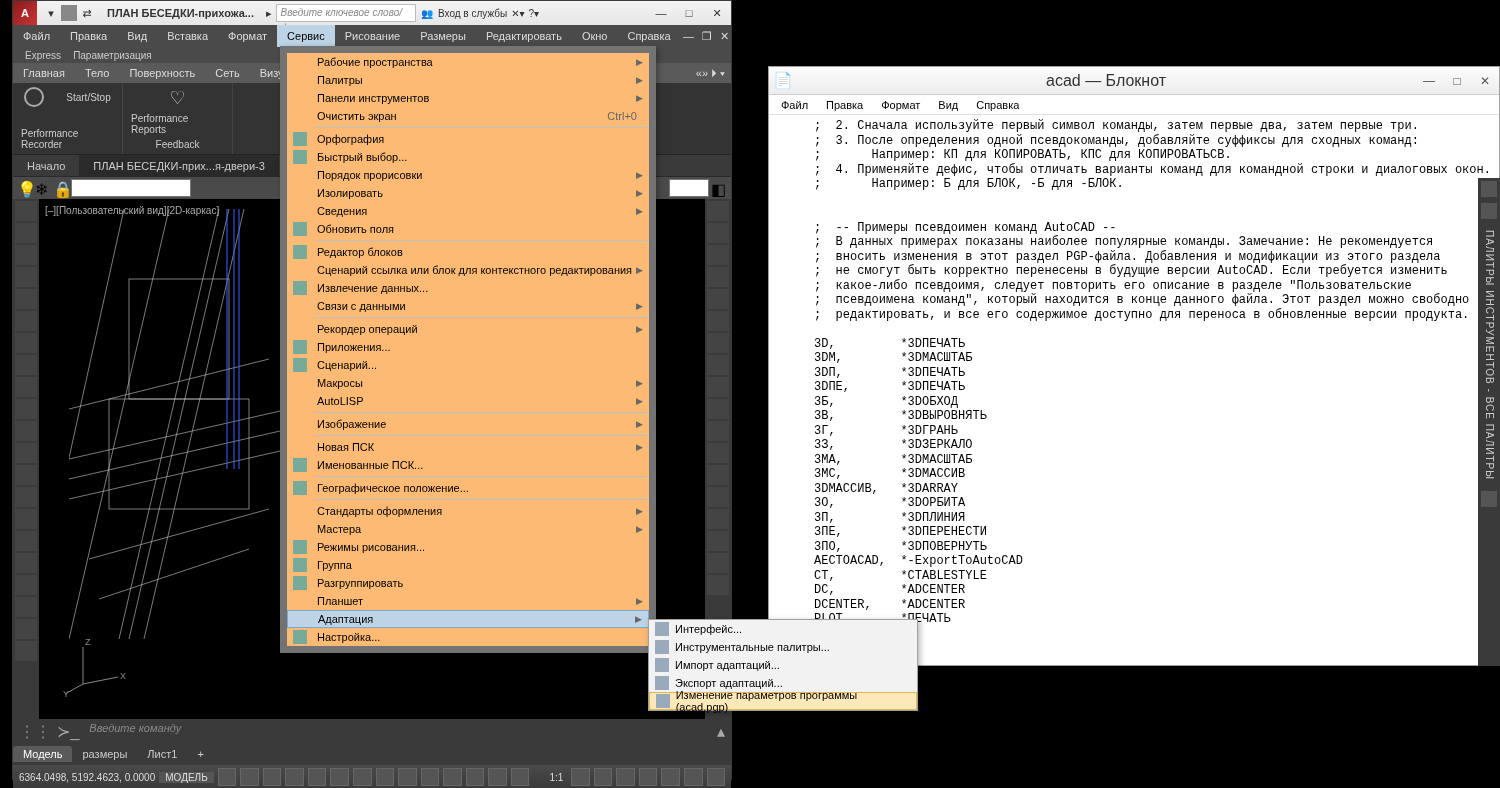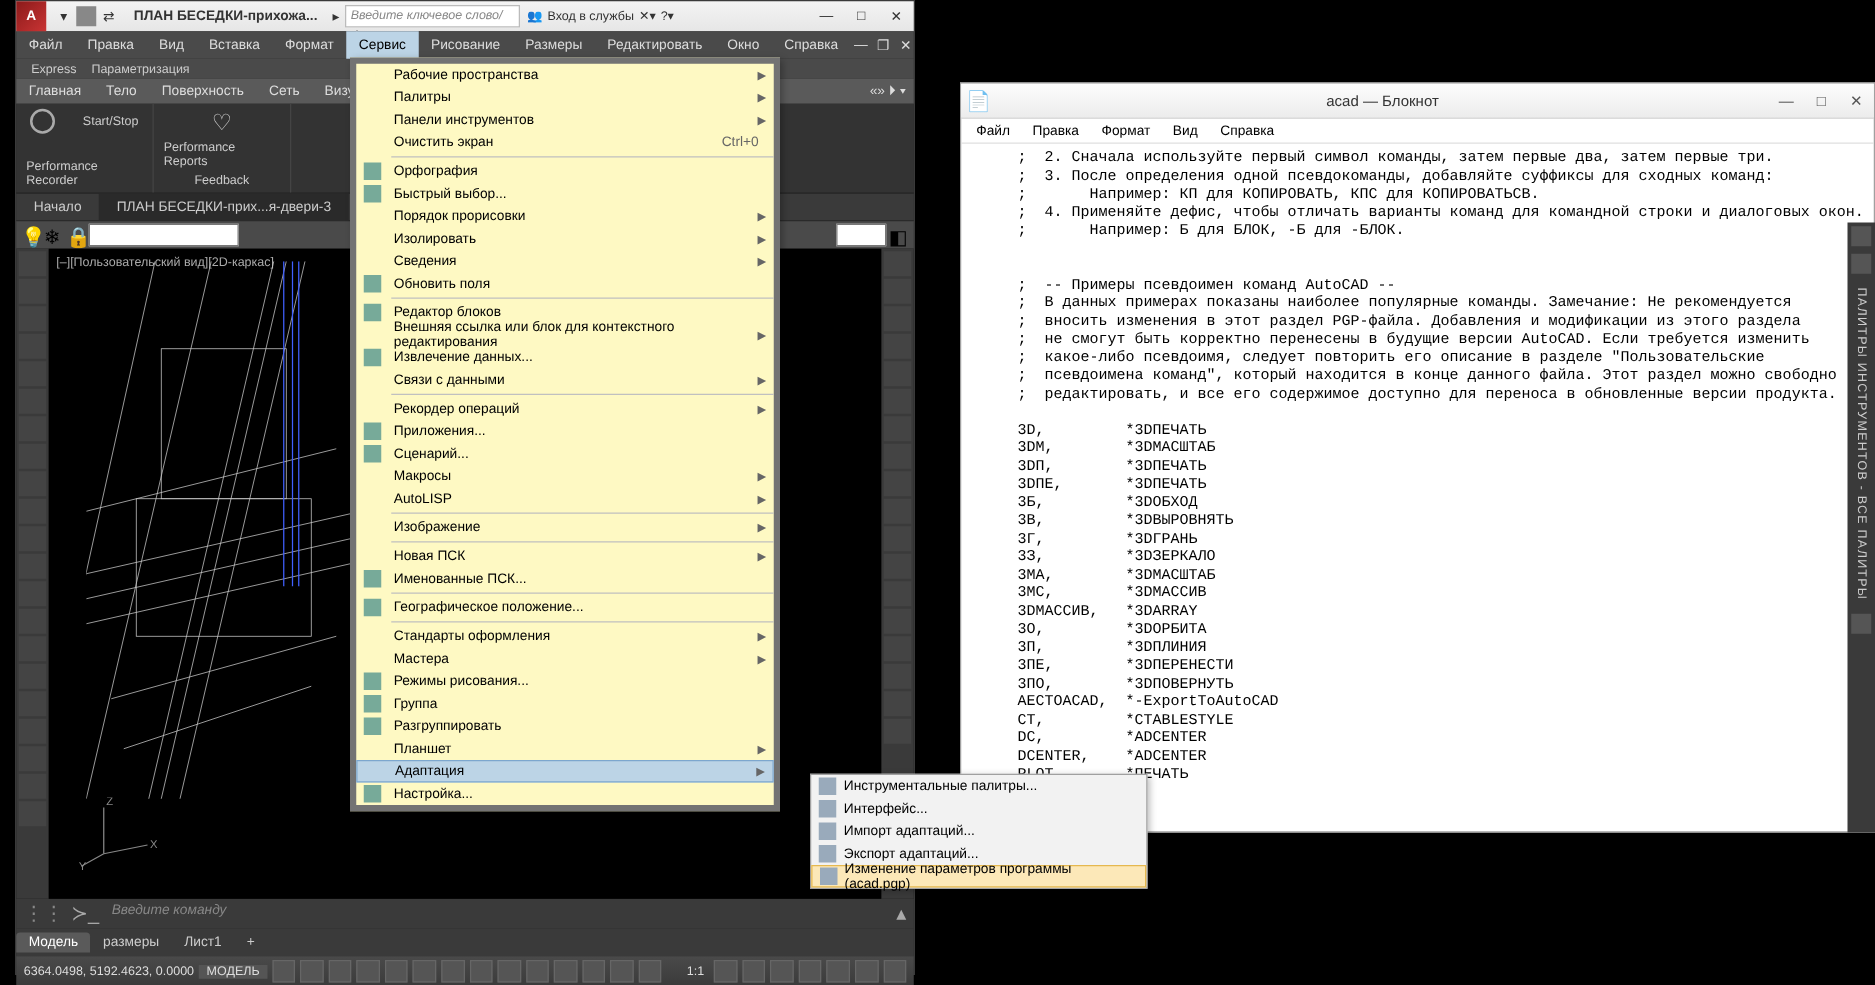--- a/index.html
+++ b/index.html
@@ -43,37 +43,37 @@
 .ucs{position:absolute;left:24px;bottom:18px;color:#888;font-size:10px;}
 .cmdline{height:24px;background:#3a3a3a;display:flex;align-items:center;padding:0 6px;gap:6px;}
 .cmdline .input{flex:1;height:18px;color:#888;font-style:italic;font-size:11px;padding:0 4px;}
 .layout-tabs{height:22px;background:#3a3a3a;display:flex;align-items:center;font-size:11px;}
 .layout-tabs span{padding:2px 10px;color:#ccc;}
 .layout-tabs span.act{background:#5a5a5a;border-radius:3px 3px 0 0;color:#fff;}
 .status{height:24px;background:linear-gradient(#4a4a4a,#3a3a3a);display:flex;align-items:center;font-size:10px;color:#ddd;padding:0 6px;gap:4px;}
 .status .coords{white-space:nowrap;}
 .status .btn{width:20px;height:18px;background:#555;border:1px solid #666;}
 
-.menu{position:absolute;left:280px;top:46px;width:344px;background:#fef9c3;border:5px solid #737373;box-shadow:2px 2px 6px rgba(0,0,0,.3);font-size:11px;z-index:100;}
+.menu{position:absolute;left:280px;top:46px;width:376px;background:#fdba74;border:7px solid #737373;box-shadow:2px 2px 6px rgba(0,0,0,.3);font-size:11px;z-index:100;}
 .menu .row{display:flex;align-items:center;height:18px;padding:0 6px 0 0;}
 .menu .row.hi{background:#bcd4e6;border:1px solid #7da7ce;}
 .menu .ic{width:26px;height:18px;display:flex;align-items:center;justify-content:center;}
 .menu .lbl{flex:1;padding-left:4px;}
 .menu .sc{color:#666;padding-right:6px;}
 .menu .ar{color:#666;font-size:9px;}
 .menu .sep{height:1px;background:#c0c0c0;margin:2px 0 2px 28px;}
 .submenu{position:absolute;left:648px;top:619px;width:270px;background:#f2f2f2;border:1px solid #a0a0a0;box-shadow:2px 2px 6px rgba(0,0,0,.3);font-size:11px;z-index:101;}
 .submenu .row{display:flex;align-items:center;height:18px;padding:0 6px 0 0;}
 .submenu .row.hi{background:#fce8b8;border:1px solid #e5b84f;}
 .submenu .ic{width:26px;height:18px;display:flex;align-items:center;justify-content:center;}
 
 .np{position:absolute;left:768px;top:66px;width:732px;height:600px;background:#fff;border:1px solid #a0a0a0;box-shadow:0 2px 8px rgba(0,0,0,.2);}
 .np .tb2{height:28px;background:linear-gradient(#fdfdfd,#ececec);display:flex;align-items:center;border-bottom:1px solid #d0d0d0;}
 .np .tb2 .ficn{width:20px;height:20px;margin:0 4px;}
-.np .tb2 .tt{flex:1;text-align:center;font-size:12px;color:#333;}
+.np .tb2 .tt{flex:1;text-align:center;font-size:16px;color:#333;}
 .np .tb2 .wbt{display:flex;}
 .np .tb2 .wbt div{width:28px;height:22px;display:flex;align-items:center;justify-content:center;font-size:12px;color:#555;}
 .np .mb{height:20px;display:flex;align-items:center;font-size:11px;padding:0 4px;gap:2px;border-bottom:1px solid #e0e0e0;}
 .np .mb span{padding:2px 8px;}
 .np .ta{padding:4px 8px;font-family:Consolas,"Courier New",monospace;font-size:12px;line-height:14.5px;color:#000;white-space:pre;overflow:hidden;height:548px;margin-left:37px;}
 .palette{position:absolute;right:0;top:178px;width:22px;height:488px;background:#3a3a3a;display:flex;flex-direction:column;align-items:center;}
 .palette .vt{writing-mode:vertical-rl;font-size:10px;color:#ccc;padding:8px 0;letter-spacing:1px;}
 .palette .btn{width:16px;height:16px;margin:3px;background:#555;}
 .icn-sq{display:inline-block;width:14px;height:14px;background:#888;}
 </style>
@@ -353,21 +353,21 @@
     </div>
     <div class="sep"></div>
     <div class="row">
       <div class="ic">
         <span class="icn-sq" style="width: 14px; height: 14px; background: rgb(119, 170, 153);"></span>
       </div>
       <div class="lbl">Редактор блоков</div>
     </div>
     <div class="row">
       <div class="ic"></div>
-      <div class="lbl">Внешняя ссылка или блок для контекстного редактирования</div>
+      <div class="lbl">Сценарий ссылка или блок для контекстного редактирования</div>
       <div class="ar">▶</div>
     </div>
     <div class="row">
       <div class="ic">
         <span class="icn-sq" style="width: 14px; height: 14px; background: rgb(119, 170, 153);"></span>
       </div>
       <div class="lbl">Извлечение данных...</div>
     </div>
     <div class="row">
       <div class="ic"></div>
@@ -471,27 +471,27 @@
         <span class="icn-sq" style="width: 14px; height: 14px; background: rgb(119, 170, 153);"></span>
       </div>
       <div class="lbl">Настройка...</div>
     </div>
   </div>
 <div class="submenu" id="sub-menu">
     <div class="row">
       <div class="ic">
         <span class="icn-sq" style="width: 14px; height: 14px; background: rgb(153, 170, 187);"></span>
       </div>
+      <div class="lbl">Интерфейс...</div>
+    </div>
+    <div class="row">
+      <div class="ic">
+        <span class="icn-sq" style="width: 14px; height: 14px; background: rgb(153, 170, 187);"></span>
+      </div>
       <div class="lbl">Инструментальные палитры...</div>
-    </div>
-    <div class="row">
-      <div class="ic">
-        <span class="icn-sq" style="width: 14px; height: 14px; background: rgb(153, 170, 187);"></span>
-      </div>
-      <div class="lbl">Интерфейс...</div>
     </div>
     <div class="sep"></div>
     <div class="row">
       <div class="ic">
         <span class="icn-sq" style="width: 14px; height: 14px; background: rgb(153, 170, 187);"></span>
       </div>
       <div class="lbl">Импорт адаптаций...</div>
     </div>
     <div class="row">
       <div class="ic">

